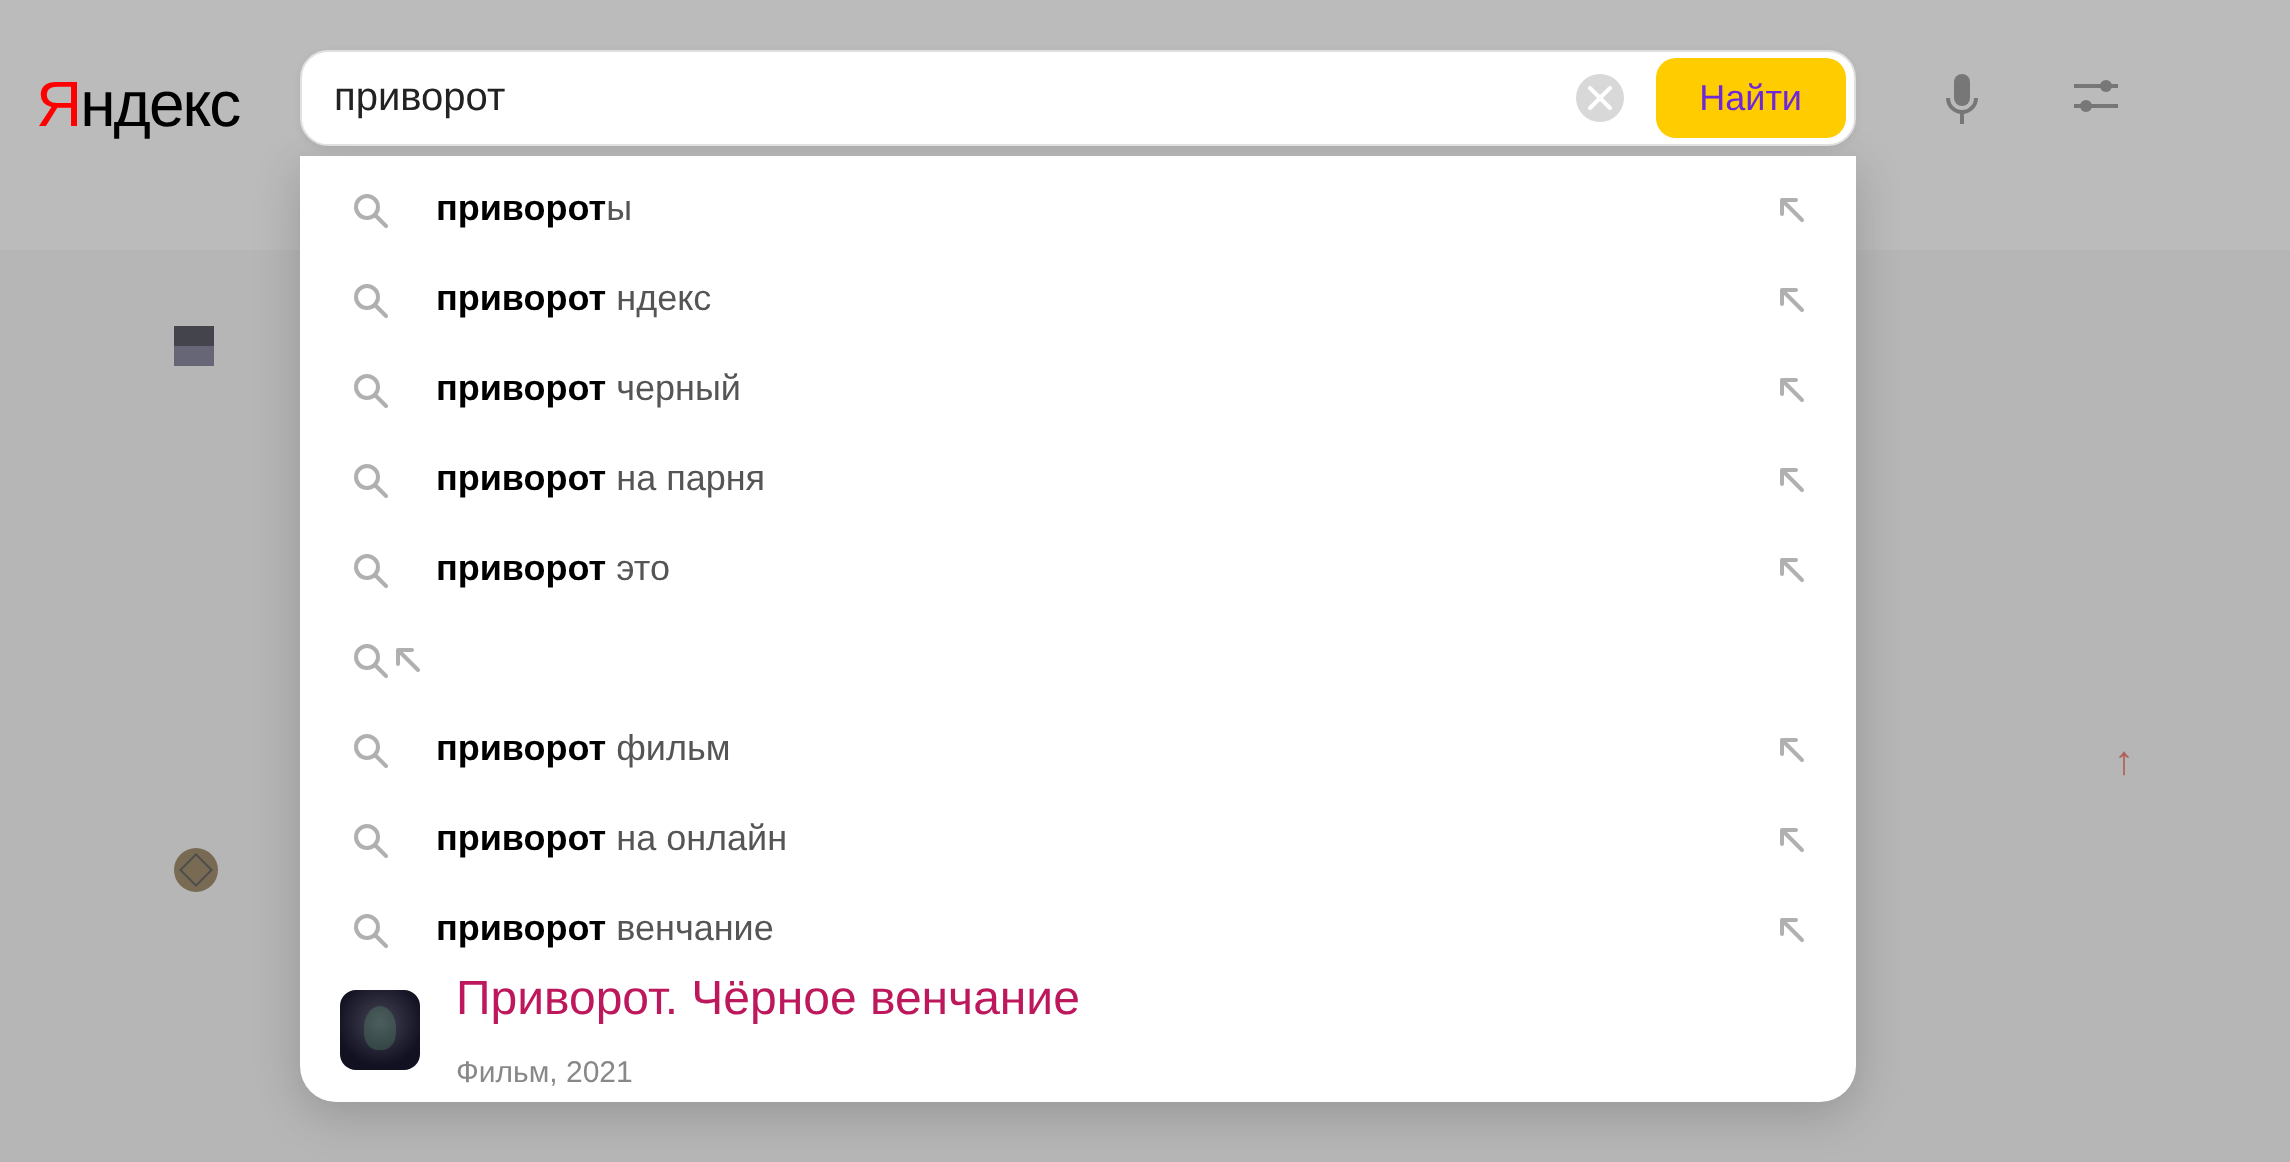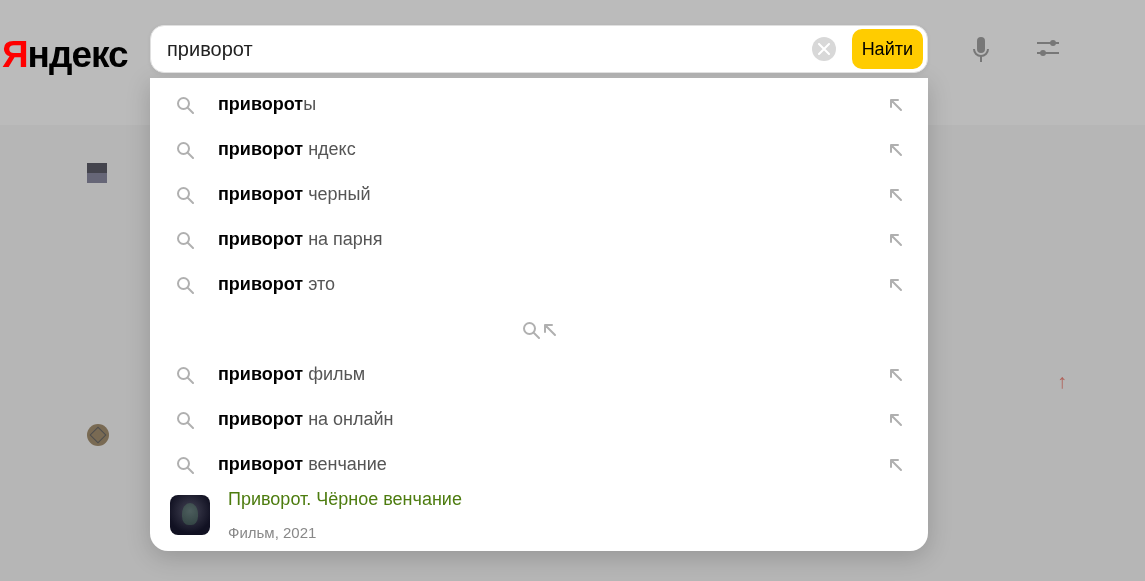--- a/index.html
+++ b/index.html
@@ -31,22 +31,22 @@
   }
   .bg-thumb2 {
     position:absolute; top:424px; left:87px; width:22px; height:22px;
     background:#7a5c2e; border-radius:50%;
     display:flex; align-items:center; justify-content:center;
     z-index:0;
   }
   .bg-thumb2::after { content:""; width:10px; height:10px; border:1px solid #222; transform:rotate(45deg); }
 
   .logo {
-    position:absolute; left:2px; top:34px;
-    font-size:37px; font-weight:700; letter-spacing:-1px;
+    position:absolute; left:18px; top:34px;
+    font-size:32px; font-weight:400; letter-spacing:-1px;
     z-index:5;
   }
   .logo .y { color:#ff0000; }
   .logo .rest { color:#000; }
 
   .search-box {
     position:absolute; left:150px; top:25px;
     width:778px; height:48px;
     background:#fff; border-radius:14px;
     border:1px solid #e0e0e0;
@@ -61,23 +61,23 @@
   }
   @keyframes blink { 50% { opacity:0; } }
 
   .clear-btn {
     width:24px; height:24px; border-radius:50%;
     background:#d8d8d8; display:flex; align-items:center; justify-content:center;
     margin-right:12px; cursor:pointer;
   }
 
   .find-btn {
-    height:40px; padding:0 10px; margin:4px;
+    height:40px; padding:0 22px; margin:4px;
     background:#ffcc00; border:none; border-radius:10px;
-    font-size:18px; color:#000000; cursor:pointer;
+    font-size:18px; color:#6d28d9; cursor:pointer;
     display:flex; align-items:center; justify-content:center;
   }
 
   .mic-btn {
     position:absolute; left:971px; top:36px;
     width:24px; height:30px; cursor:pointer; z-index:5;
   }
   .settings-btn {
     position:absolute; left:1036px; top:38px;
     width:24px; height:24px; cursor:pointer; z-index:5;
@@ -87,41 +87,41 @@
   .suggest {
     position:absolute; left:150px; top:78px;
     width:778px; background:#fff;
     border-radius:0 0 18px 18px;
     box-shadow:0 6px 24px rgba(0,0,0,0.18);
     z-index:5;
     padding:4px 0 8px 0;
   }
   .sug-row {
     display:flex; align-items:center; height:45px;
-    padding:0 24px; cursor:pointer;justify-content:center;
+    padding:0 24px; cursor:pointer;
   }
   .sug-icon { width:22px; display:flex; justify-content:center; color:#b0b0b0; }
   .sug-text { flex:1; padding-left:22px; font-size:18px; color:#555; }
   .sug-text .bold { font-weight:700; color:#000; }
   .sug-arrow { color:#b0b0b0; }
 
   .rich-row {
     display:flex; align-items:center; height:56px; padding:0 20px; cursor:pointer;
   }
   .rich-thumb {
     width:40px; height:40px; border-radius:8px;
     background: radial-gradient(circle at 50% 40%, #445 0%, #112 70%);
     position:relative; flex-shrink:0;
   }
   .rich-thumb::after{
     content:""; position:absolute; left:12px; top:8px; width:16px; height:22px;
     background: #6a7; opacity:0.25; border-radius:50% 50% 40% 40%;
   }
   .rich-body { padding-left:18px; }
-  .rich-title { font-size:18px; color:#4d7c0f; }
+  .rich-title { font-size:24px; color:#be185d; }
   .rich-sub { font-size:15px; color:#888; margin-top:14px; }
 
   .scroll-up {
     position:absolute; right:78px; top:370px;
     color:#e74c3c; font-size:20px; z-index:0;
   }
 
   svg { display:block; }
 </style>
 </head>

